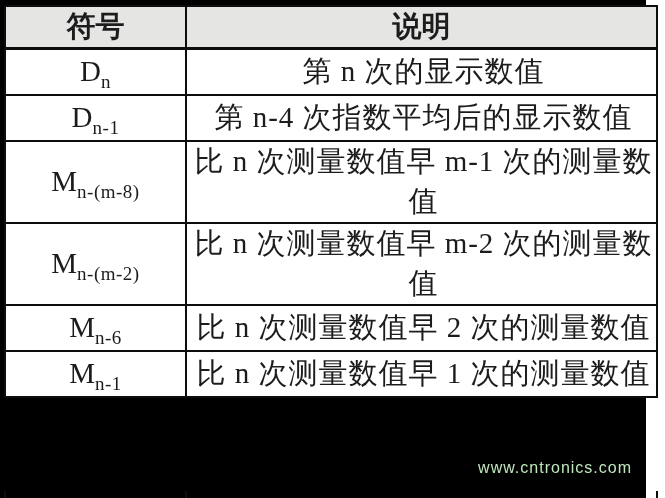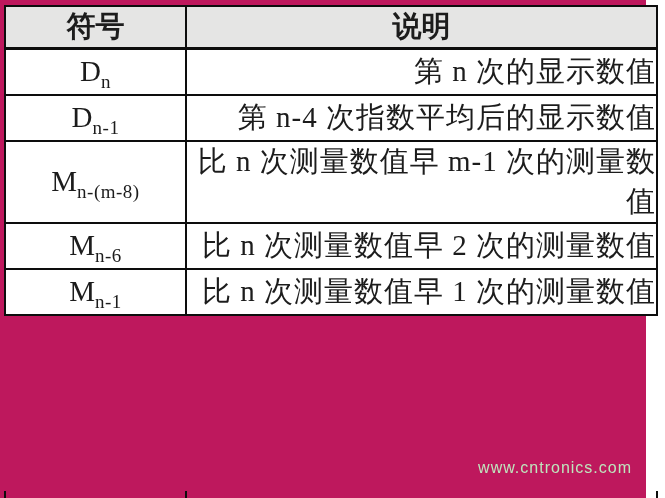--- a/index.html
+++ b/index.html
@@ -3,21 +3,21 @@
 <meta charset="utf-8">
 <style>
   * { margin: 0; padding: 0; box-sizing: border-box; }
   html, body {
     width: 665px; height: 498px;
     background: #ffffff;
     font-family: "Liberation Serif", "DejaVu Serif", serif;
     overflow: hidden;
     position: relative;
   }
-  .page { position: relative; width: 646px; height: 498px; background: #be185d; }
+  .page { position: relative; width: 646px; height: 498px; background: #000000; }
 
   table.sym-table {
     position: absolute;
     left: 4px; top: 5px;
     width: 654px;
     border-collapse: collapse;
     table-layout: fixed;
     background: #ffffff;
   }
   table.sym-table col.col-symbol { width: 181px; }
@@ -34,21 +34,21 @@
     font-weight: bold;
     text-align: center;
     border-bottom-width: 3px;
   }
   table.sym-table td {
     height: 46px;
     font-size: 29px;
     background: #ffffff;
   }
   td.symbol-cell { text-align: center; margin-left: 40px; }
-  td.desc-cell { text-align: right; padding-left: 4px; letter-spacing: 1px; }
+  td.desc-cell { text-align: center; padding-left: 4px; letter-spacing: 1px; }
 
   .sub {
     font-size: 19px;
     vertical-align: sub;
     line-height: 0;
     letter-spacing: 0.5px;
   }
 
   .table-cutoff {
     position: absolute;
@@ -97,20 +97,24 @@
       </tr>
       <tr>
         <td class="symbol-cell"><span>D</span><span class="sub">n-1</span></td>
         <td class="desc-cell">第 n-4 次指数平均后的显示数值</td>
       </tr>
       <tr>
         <td class="symbol-cell"><span>M</span><span class="sub">n-(m-8)</span></td>
         <td class="desc-cell">比 n 次测量数值早 m-1 次的测量数值</td>
       </tr>
       <tr>
+        <td class="symbol-cell"><span>M</span><span class="sub">n-(m-2)</span></td>
+        <td class="desc-cell">比 n 次测量数值早 m-2 次的测量数值</td>
+      </tr>
+      <tr>
         <td class="symbol-cell"><span>M</span><span class="sub">n-6</span></td>
         <td class="desc-cell">比 n 次测量数值早 2 次的测量数值</td>
       </tr>
       <tr>
         <td class="symbol-cell"><span>M</span><span class="sub">n-1</span></td>
         <td class="desc-cell">比 n 次测量数值早 1 次的测量数值</td>
       </tr>
 
     </tbody>
   </table>

